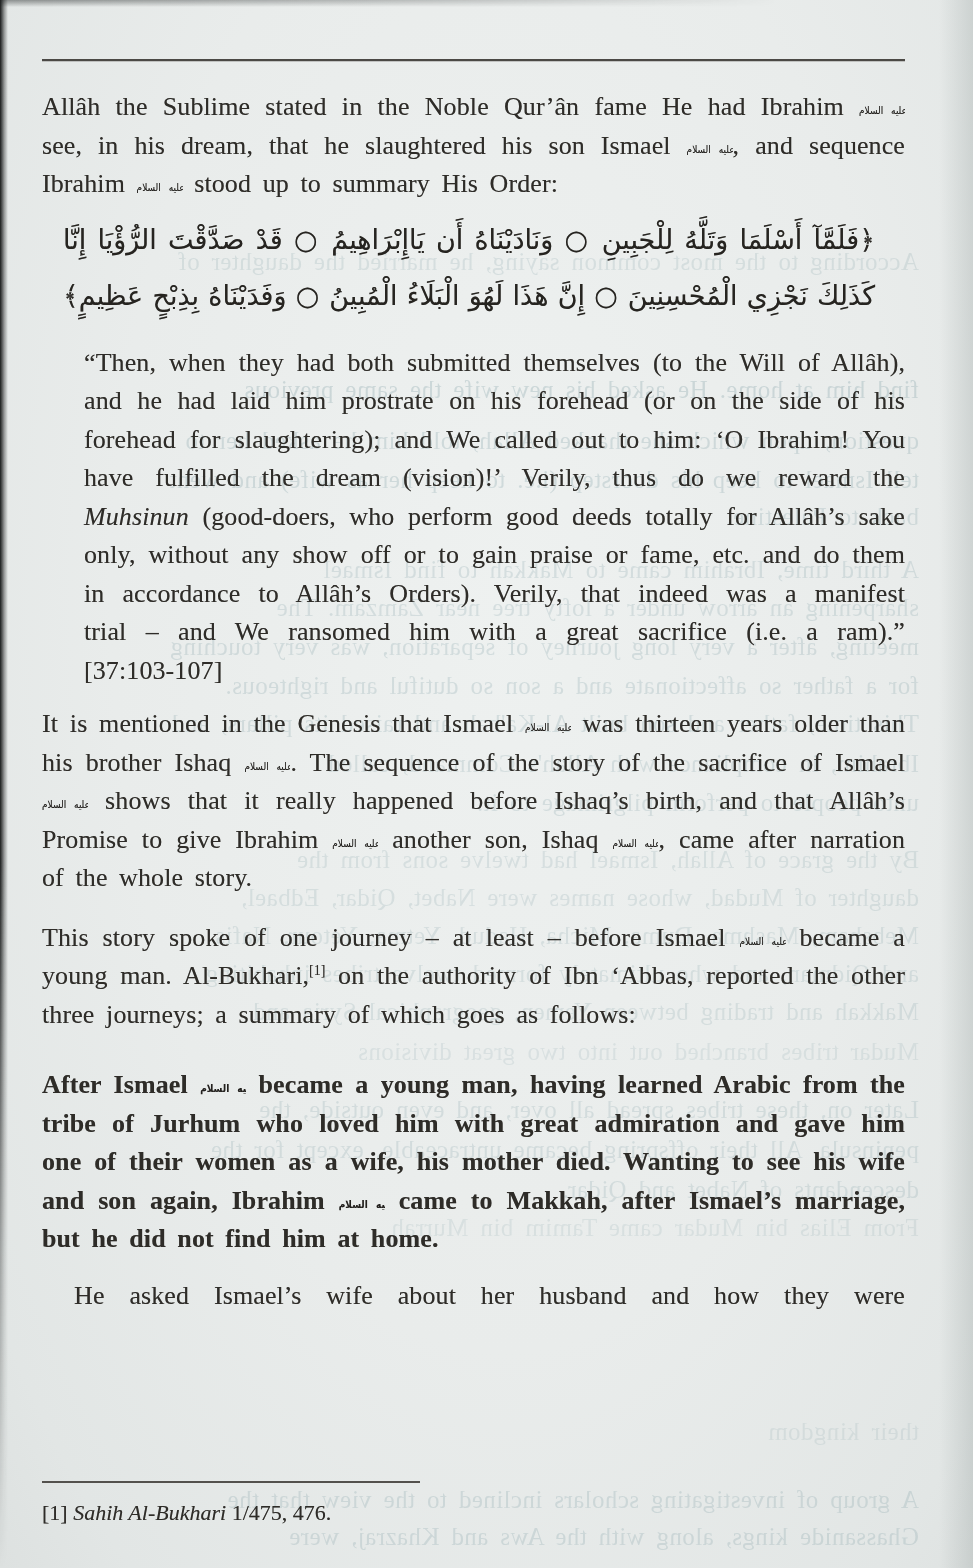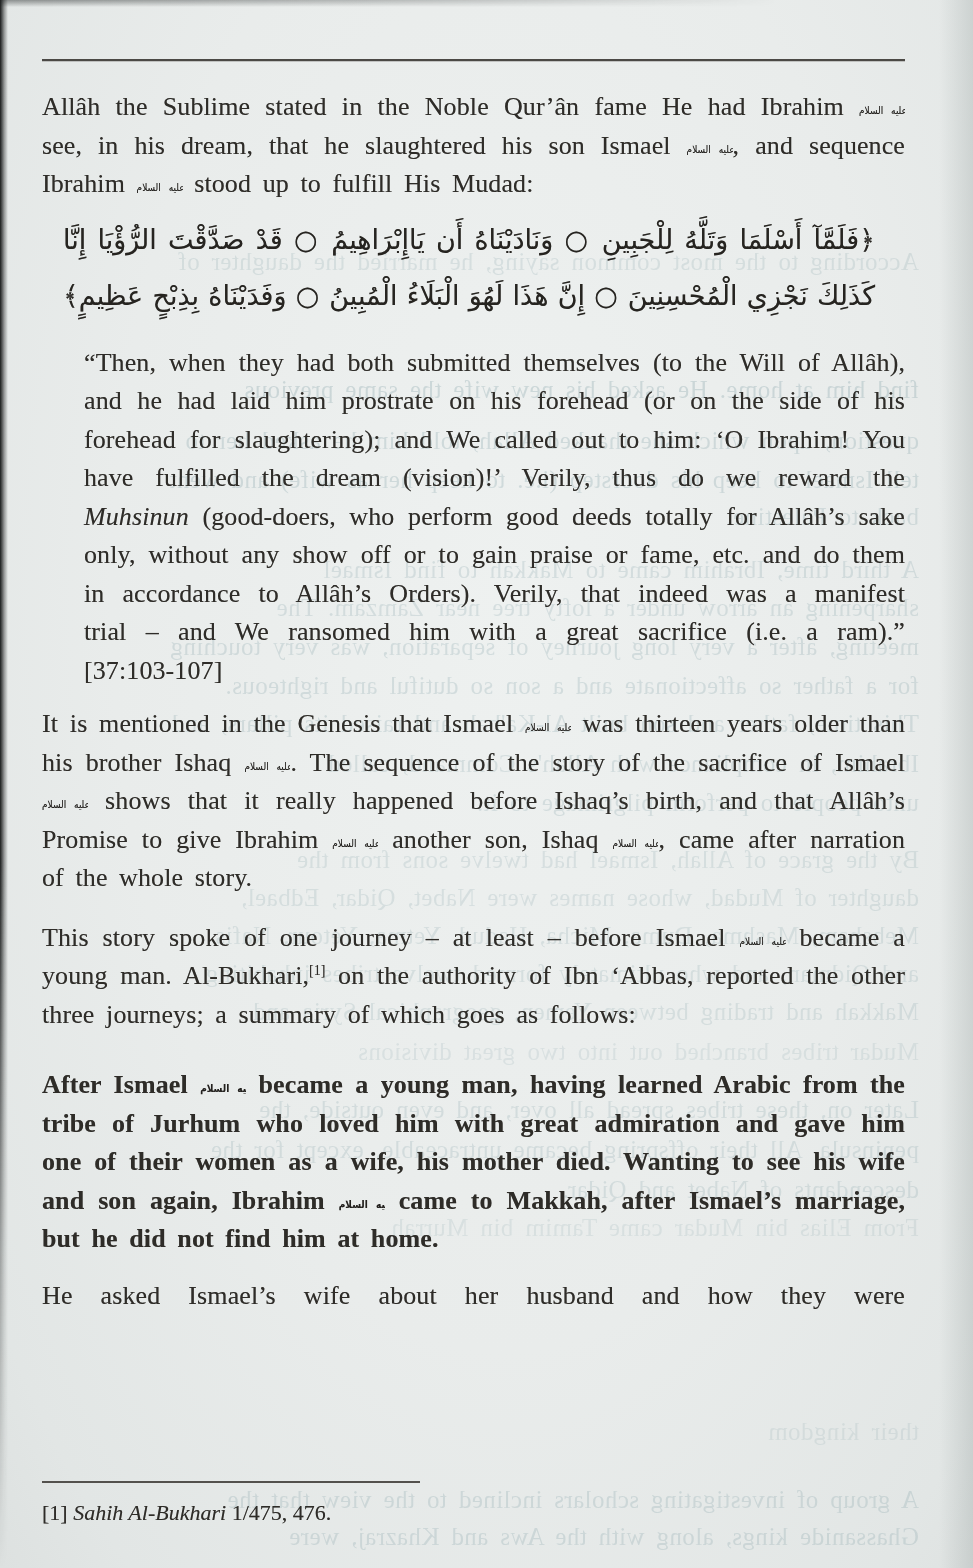--- a/index.html
+++ b/index.html
@@ -41,21 +41,21 @@
   .para{
     font-size:26px;line-height:38.5px;margin:0;text-align:justify;
     word-spacing:5px;letter-spacing:0.1px;
     text-shadow:0 0 0.5px rgba(40,38,34,0.4);
   }
   .p-intro{margin-top:27px;}
   .quote{margin-left:42px;margin-top:20px;word-spacing:6px;}
   .p-genesis{margin-top:15px;}
   .p-journey{margin-top:21px;}
   .p-after{margin-top:32px;font-weight:bold;}
-  .p-asked{margin-top:18px;text-align-last:justify;}
+  .p-asked{margin-top:18px;text-align-last:justify;margin-left:32px;}
 
   .verse{direction:rtl;margin:8px 30px 0 21px;}
   .verse-line{
     font-family:"DejaVu Sans",sans-serif;
     font-size:27px;line-height:56px;color:#262420;
     text-align:justify;text-align-last:justify;
     text-shadow:0 0 0.5px rgba(40,38,34,0.45);
   }
 
   .honorific{
@@ -105,21 +105,21 @@
       <div class="ghost-line" style="top: 1214px; opacity: 0.12;">From Elias bin Mudar came Tamim bin Murrah</div>
       <div class="ghost-line" style="top: 1418px; opacity: 0.12;">their kingdom</div>
       <div class="ghost-line" style="top: 1486px; opacity: 0.18;">A group of investigating scholars inclined to the view that the</div>
       <div class="ghost-line" style="top: 1523px; opacity: 0.18;">Ghassanide kings, along with the Aws and Khazraj, were</div>
     </div>
 
   <div class="content">
 
     <div class="header-rule"></div>
 
-    <p class="para p-intro"><span>Allâh the Sublime stated in the Noble Qur’ân fame He had Ibrahim </span><span class="honorific">عليه السلام</span><span> see, in his dream, that he slaughtered his son Ismael </span><span class="honorific">عليه السلام</span><span>, and sequence Ibrahim </span><span class="honorific">عليه السلام</span><span> stood up to fulfill His Mudad:</span></p>
+    <p class="para p-intro"><span>Allâh the Sublime stated in the Noble Qur’ân fame He had Ibrahim </span><span class="honorific">عليه السلام</span><span> see, in his dream, that he slaughtered his son Ismael </span><span class="honorific">عليه السلام</span><span>, and sequence Ibrahim </span><span class="honorific">عليه السلام</span><span> stood up to summary His Order:</span></p>
 
     <div class="verse">
       <div class="verse-line" dir="rtl">﴿فَلَمَّآ أَسْلَمَا وَتَلَّهُ لِلْجَبِينِ ○ وَنَادَيْنَاهُ أَن يَاإِبْرَاهِيمُ ○ قَدْ صَدَّقْتَ الرُّؤْيَا إِنَّا</div>
       <div class="verse-line" dir="rtl">كَذَلِكَ نَجْزِي الْمُحْسِنِينَ ○ إِنَّ هَذَا لَهُوَ الْبَلَاءُ الْمُبِينُ ○ وَفَدَيْنَاهُ بِذِبْحٍ عَظِيمٍ﴾</div>
     </div>
 
     <p class="para quote"><span>“Then, when they had both submitted themselves (to the Will of Allâh), and he had laid him prostrate on his forehead (or on the side of his forehead for slaughtering); and We called out to him: ‘O Ibrahim! You have fulfilled the dream (vision)!’ Verily, thus do we reward the </span><em>Muhsinun</em><span> (good-doers, who perform good deeds totally for Allâh’s sake only, without any show off or to gain praise or fame, etc. and do them in accordance to Allâh’s Orders). Verily, that indeed was a manifest trial – and We ransomed him with a great sacrifice (i.e. a ram).” [37:103-107]</span></p>
 
     <p class="para p-genesis"><span>It is mentioned in the Genesis that Ismael </span><span class="honorific">عليه السلام</span><span> was thirteen years older than his brother Ishaq </span><span class="honorific">عليه السلام</span><span>. The sequence of the story of the sacrifice of Ismael </span><span class="honorific">عليه السلام</span><span> shows that it really happened before Ishaq’s birth, and that Allâh’s Promise to give Ibrahim </span><span class="honorific">عليه السلام</span><span> another son, Ishaq </span><span class="honorific">عليه السلام</span><span>, came after narration of the whole story.</span></p>
 

